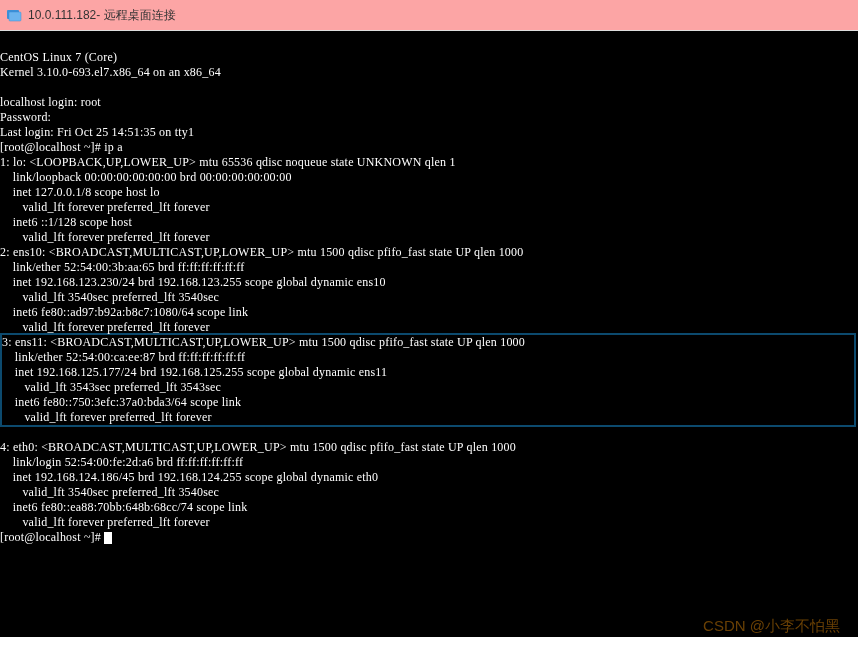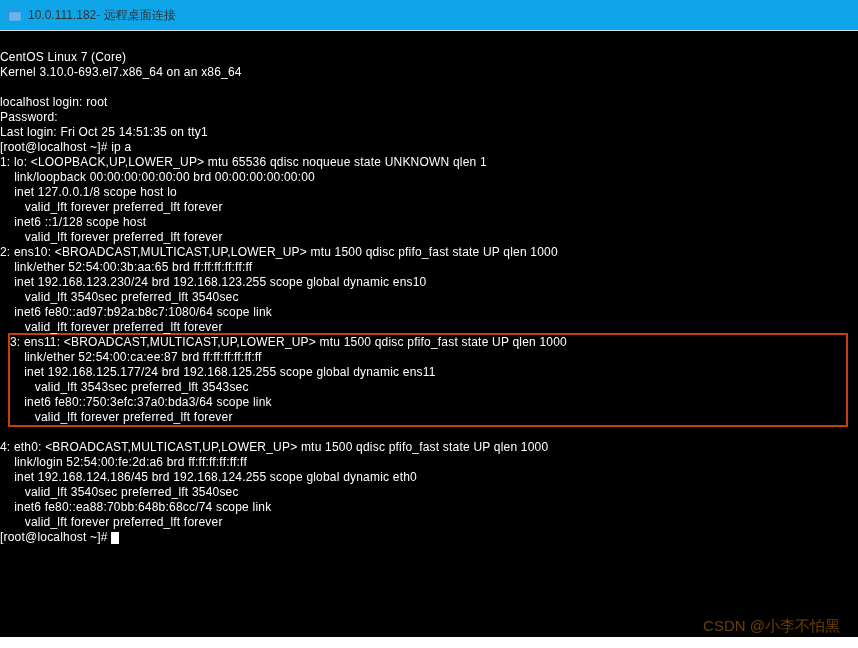--- a/index.html
+++ b/index.html
@@ -1,20 +1,20 @@
 <!DOCTYPE html>
 <html><head>
 <meta charset="utf-8">
 <style>
 html,body{margin:0;padding:0;width:858px;height:648px;background:#fff;font-family:sans-serif;overflow:hidden}
-.titlebar{height:26px;background:#0ea5e9;display:flex;align-items:center;padding:2px 6px;font-size:12px;color:#333;border-bottom:1px solid #ddd}
+.titlebar{height:26px;background:#fca5a5;display:flex;align-items:center;padding:2px 6px;font-size:12px;color:#333;border-bottom:1px solid #ddd}
 .title-icon{width:16px;height:16px;margin-right:6px;display:inline-flex;align-items:center;justify-content:center}
 .title-icon svg{width:16px;height:16px}
-.terminal{background:#000;color:#fff;font-family:Liberation Sans, sans-serif;font-size:12px;line-height:15px;padding:4px 2px 0 0;height:602px;overflow:hidden;white-space:pre;letter-spacing:0.2px}
-.hl{border:2px solid #c2410c;display:block;margin:-2px 8px}
+.terminal{background:#000;color:#fff;font-family:Liberation Serif, serif;font-size:12px;line-height:15px;padding:4px 2px 0 0;height:602px;overflow:hidden;white-space:pre;letter-spacing:0.2px}
+.hl{border:2px solid #0c4a6e;display:block;margin:-2px 0}
 .cursor{display:inline-block;width:8px;height:12px;background:#fff;vertical-align:text-bottom}
 .watermark{position:absolute;right:18px;bottom:12px;color:#a16207;font-size:15px;opacity:.65;font-family:sans-serif}
 </style>
 </head>
 <body>
 
 <div class="titlebar">
   <span class="title-icon">
     <svg viewBox="0 0 16 16">
         <rect x="1" y="3" width="12" height="9" rx="1" fill="#3b8fd6"></rect>

